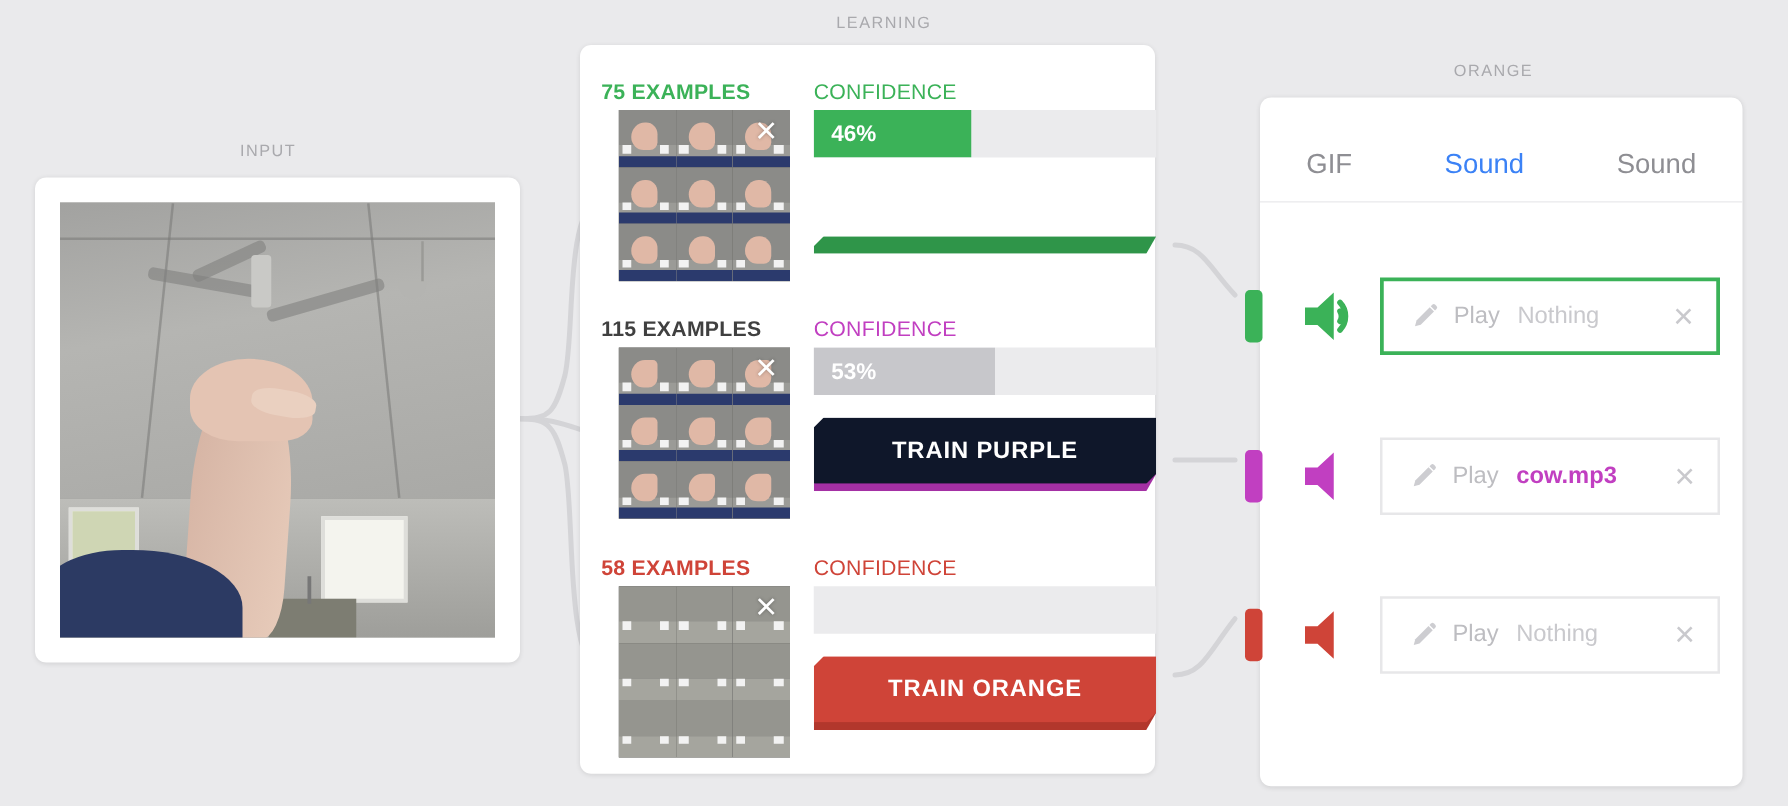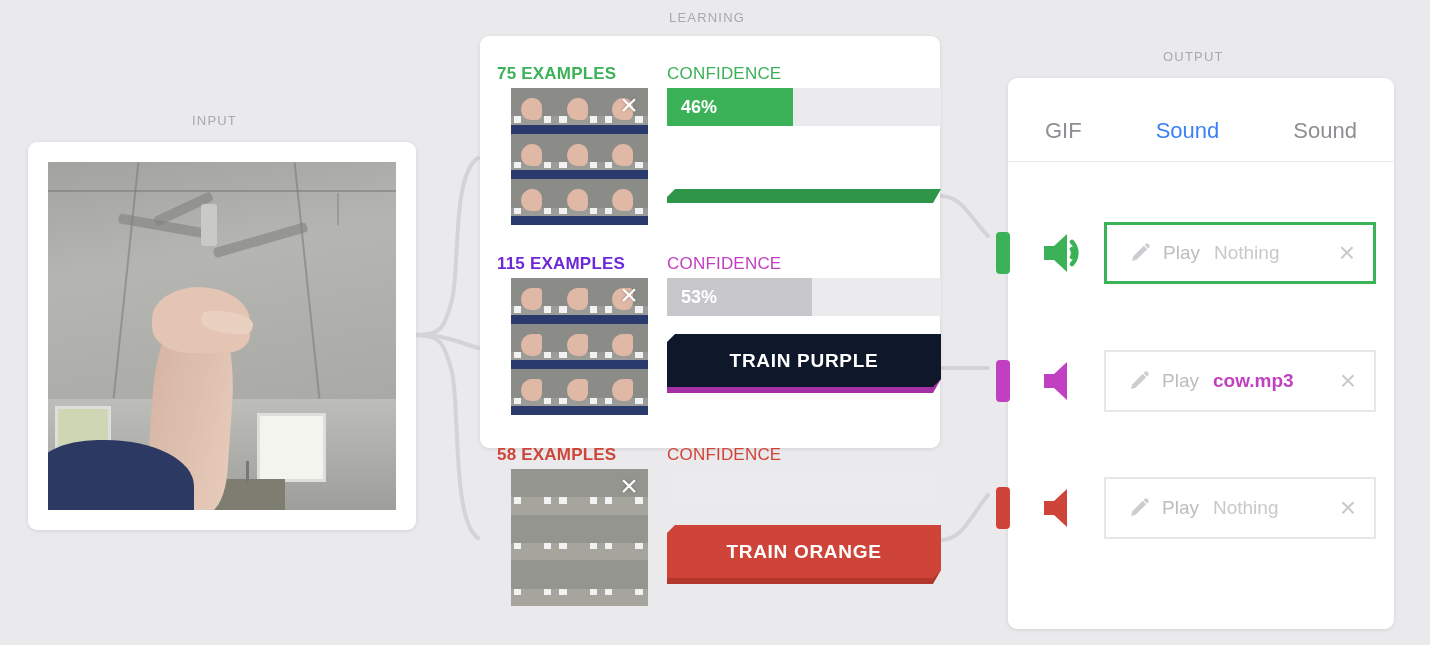--- a/index.html
+++ b/index.html
@@ -25,21 +25,21 @@
   #label-output   { left: 1163px; top: 49px;  }
 
   
   .panel {
     position: absolute;
     background: #ffffff;
     border-radius: 9px;
     box-shadow: 0 1px 4px rgba(0,0,0,0.10);
   }
   #panel-input    { left: 28px;  top: 142px; width: 388px; height: 388px; }
-  #panel-learning { left: 480px; top: 36px;  width: 460px; height: 412px; padding-left: 16px; }
+  #panel-learning { left: 464px; top: 36px;  width: 460px; height: 583px; padding-left: 16px; }
   #panel-output   { left: 1008px;top: 78px;  width: 386px; height: 551px; }
 
   
   #webcam {
     position: absolute; left: 20px; top: 20px;
     width: 348px; height: 348px;
     overflow: hidden;
     background: #8d8d8a;
   }
   .ceiling {
@@ -176,21 +176,21 @@
       <path d="M416,335 C444,335 452,340 478,348"></path>
       <path d="M416,335 C440,335 444,342 452,372 C460,410 452,520 478,538"></path>
       <path d="M940,196 C962,196 968,215 988,236"></path>
       <path d="M940,368 C962,368 968,368 988,368"></path>
       <path d="M940,540 C962,540 968,520 988,495"></path>
     </g>
   </svg>
 
   <div class="section-label" id="label-input">INPUT</div>
   <div class="section-label" id="label-learning">LEARNING</div>
-  <div class="section-label" id="label-output">OUTPUT</div>
+  <div class="section-label" id="label-output">ORANGE</div>
 
   <div class="panel" id="panel-input">
     <div id="webcam">
       <div class="ceiling"></div>
       <div class="ceil-seam s1"></div>
       <div class="ceil-seam s2"></div>
       <div class="ceil-seam s3"></div>
       <div class="fan-blade fb1"></div>
       <div class="fan-blade fb2"></div>
       <div class="fan-blade fb3"></div>
@@ -300,21 +300,21 @@
           <span class="confbar-text">46%</span>
         </div>
       </div>
 
       <div class="train-btn">
         <div class="train-shadow" id="ts-0" style="background: rgb(47, 149, 73);"></div>
       </div>
     </div>
 
     <div class="lrow" id="lrow-1" style="top:218px">
-      <div class="ex-label" style="color: #6d28d9;">115 EXAMPLES</div>
+      <div class="ex-label" style="color: #404040;">115 EXAMPLES</div>
       <div class="conf-label" style="color: rgb(193, 63, 193);">CONFIDENCE</div>
 
       <div class="thumbs">
         <div class="thumb-cell">
             <div class="tc-ceiling"></div>
             <div class="tc-wall"></div>
             <div class="tc-blue"></div>
             <div class="tc-hand" style="border-radius:60% 20% 40% 55%"></div>
             <div class="tc-box"></div>
             <div class="tc-box2"></div>

